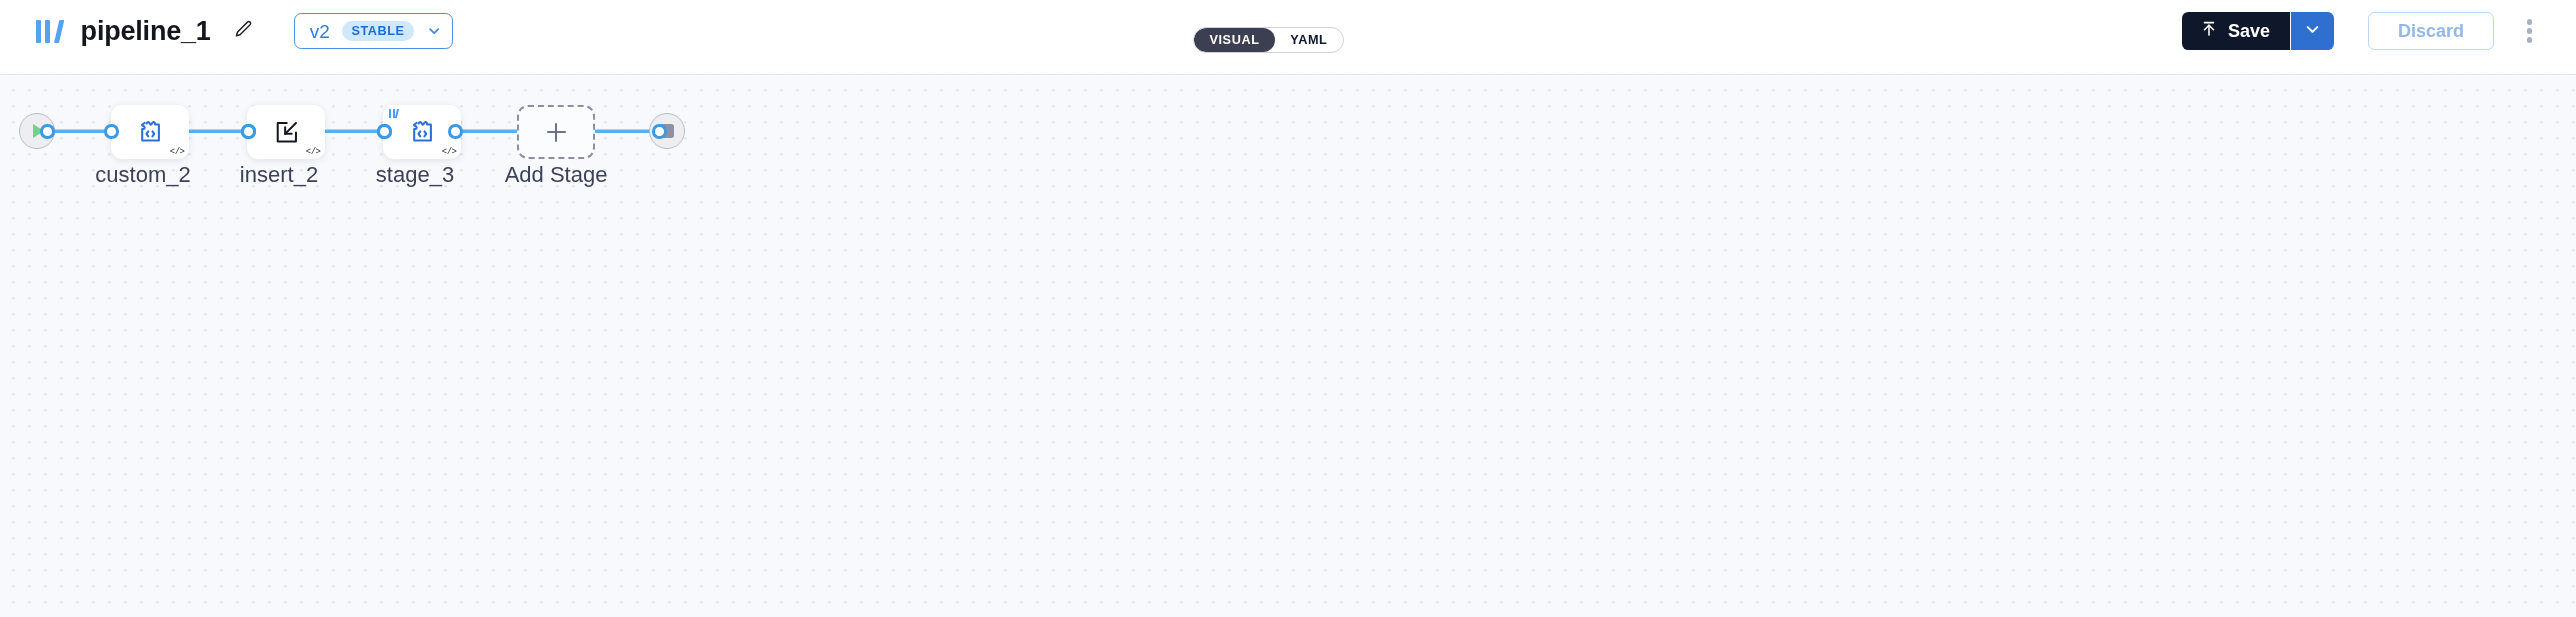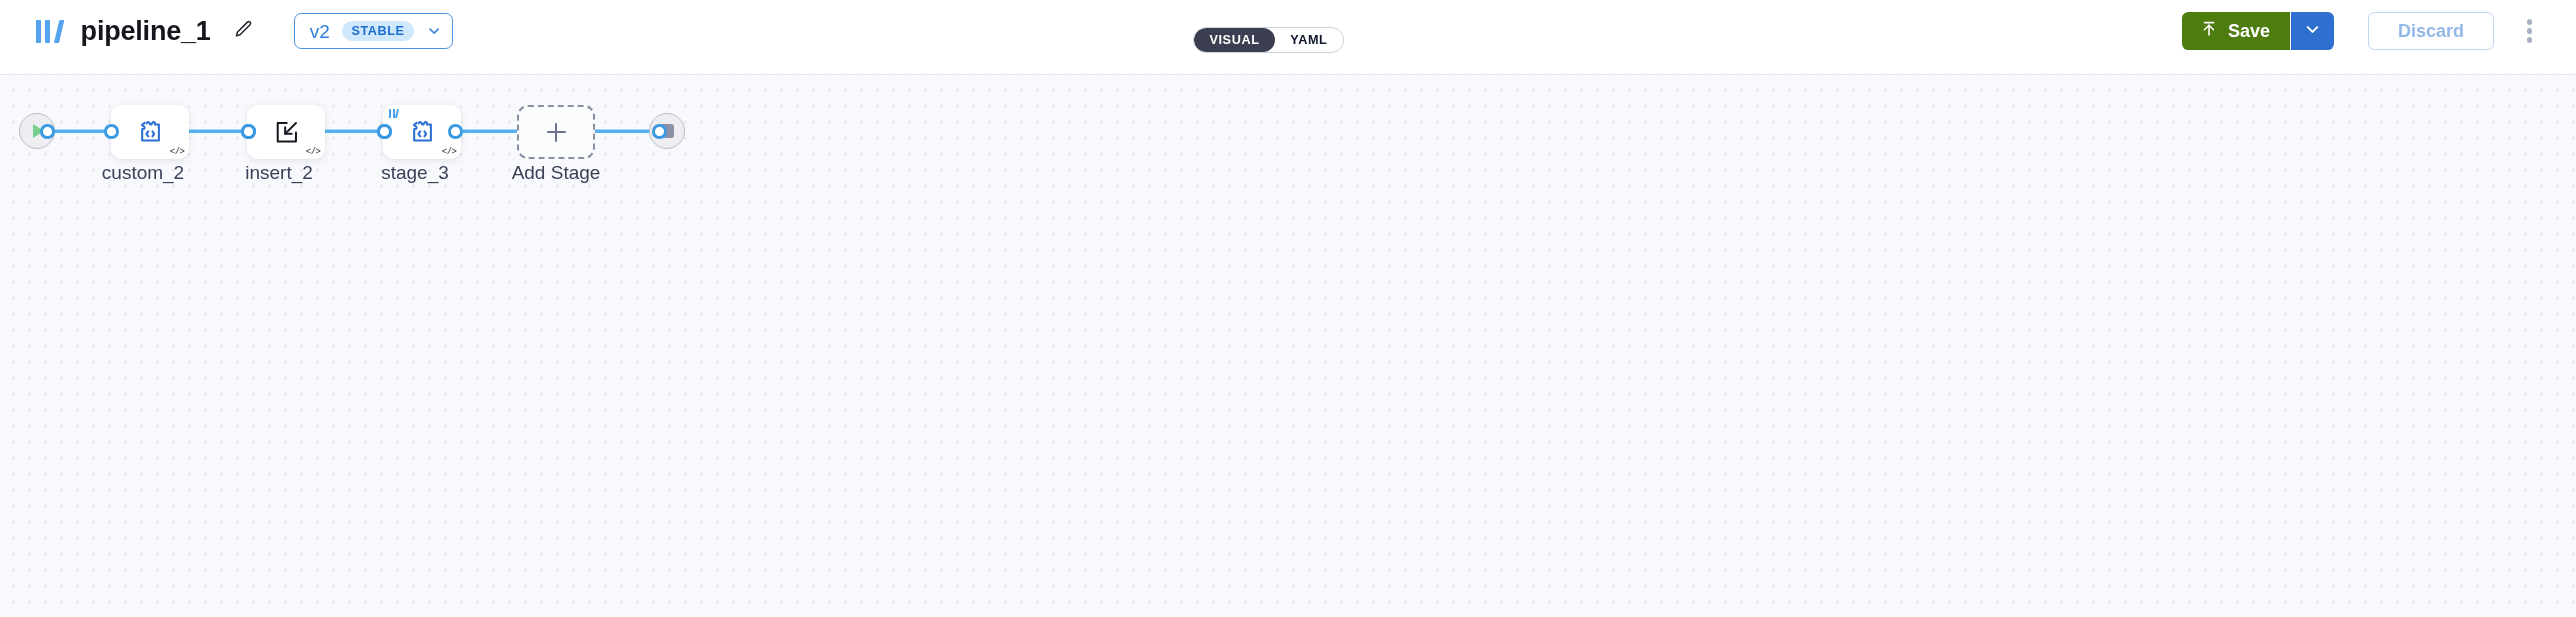--- a/index.html
+++ b/index.html
@@ -156,21 +156,21 @@
   }
 
   .save-group {
     display: flex;
     align-items: stretch;
     height: 38px;
     border-radius: 6.4px;
     overflow: hidden;
   }
   .save-btn {
-    background: #4d7c0f;
+    background: #0f172a;
     color: #ffffff;
     border: none;
     display: flex;
     align-items: center;
     gap: 10px;
     padding: 0 20px 0 18px;
     font-size: 18px;
     font-weight: bold;
     cursor: default;
     font-family: inherit;
@@ -348,21 +348,21 @@
     cursor: pointer;
     z-index: 4;
   }
   .plus-h, .plus-v { position: absolute; background: #6c7289; border-radius: 0.9px; }
   .plus-h { width: 19px; height: 2.4px; }
   .plus-v { width: 2.4px; height: 19px; }
 
   
   .node-caption {
     position: absolute;
-    font-size: 19px;
+    font-size: 22px;
     color: #3c4158;
     white-space: nowrap;
     text-align: center;
     transform: translateX(-50%);
     pointer-events: none;
   }
 </style>
 </head>
 <body>
 

